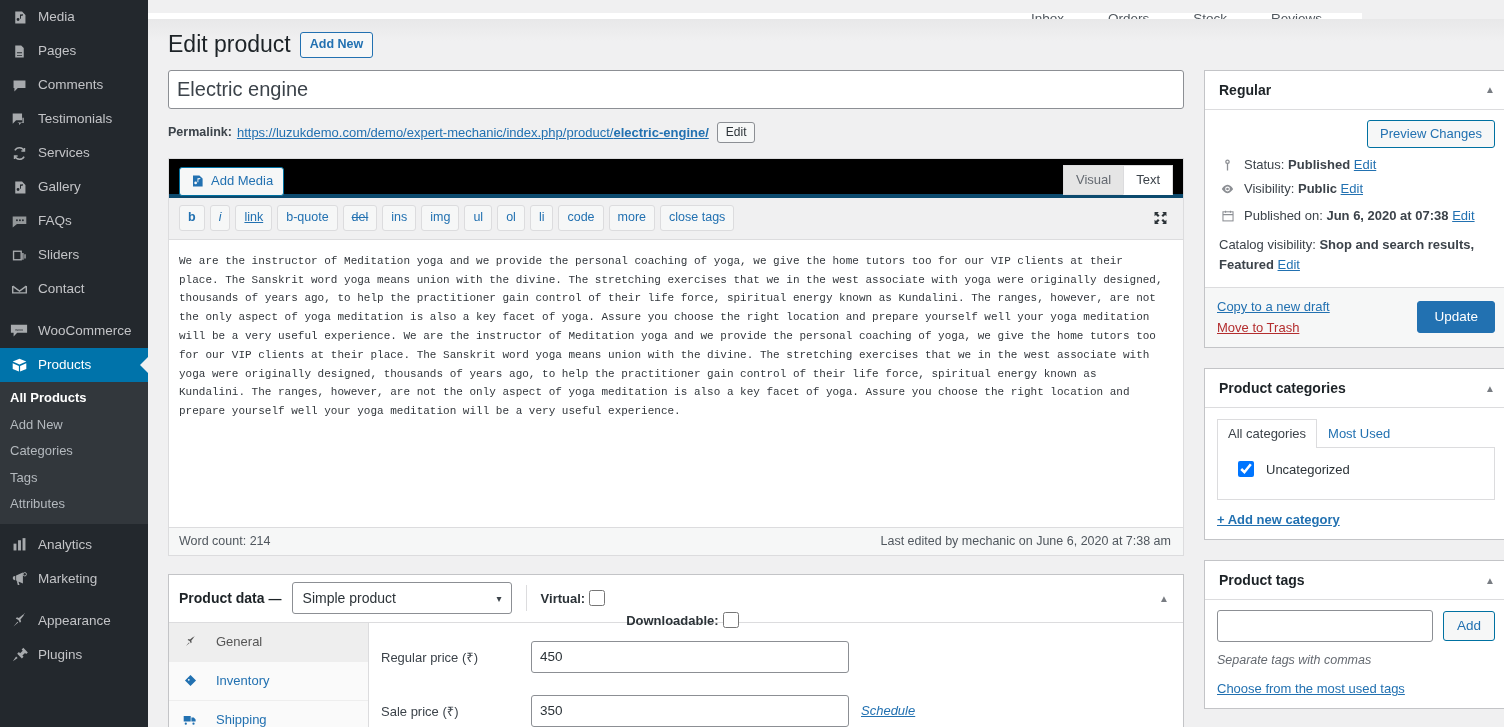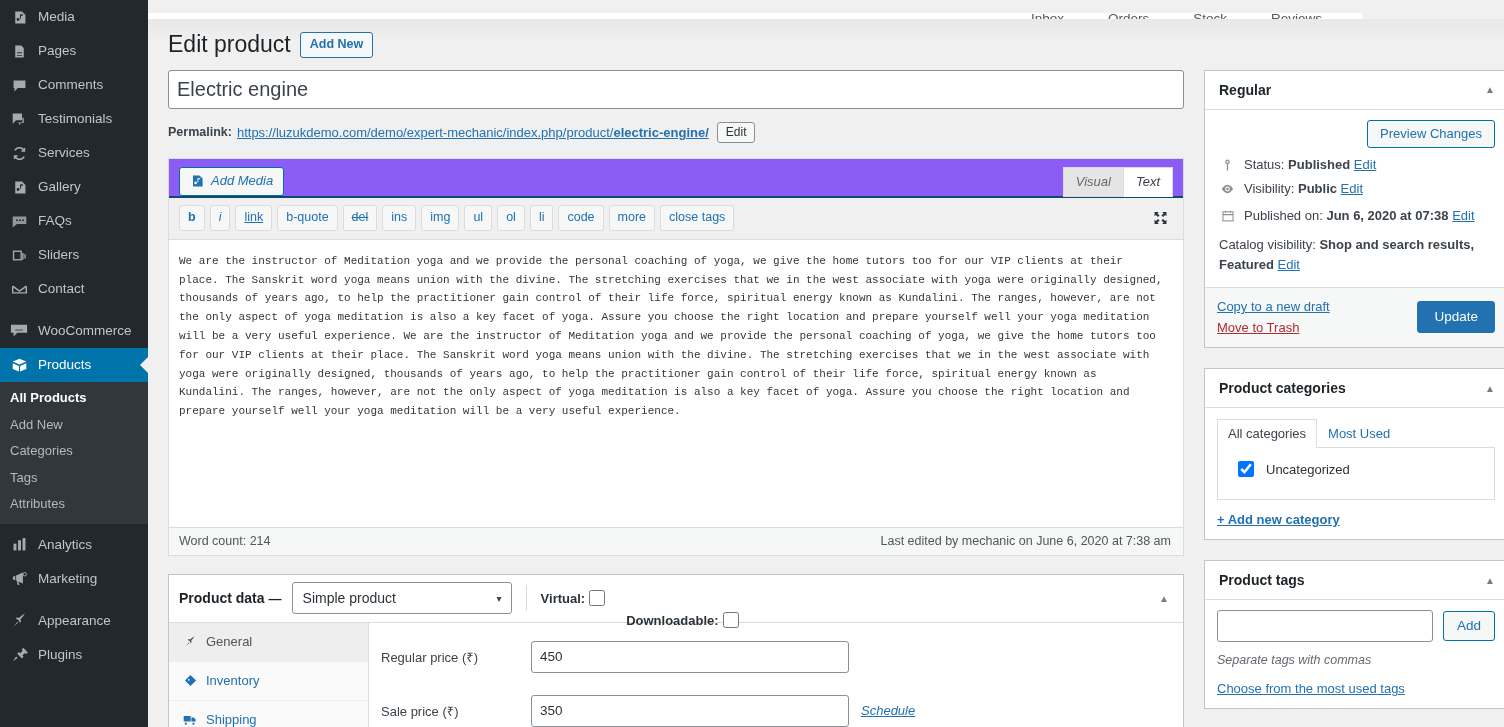--- a/index.html
+++ b/index.html
@@ -90,22 +90,22 @@
   #permalink-row a.pl-link b { font-weight:700; }
   #edit-slug-btn {
     margin-left:8px; font-size:12px; padding:2px 8px 3px;
     border:1px solid #8c8f94; border-radius:3px; background:#f6f7f7;
     color:#2c3338; cursor:pointer;
   }
 
   
   #postdivrich { margin-top:15px; border:1px solid #dcdcde; background:#fff; }
   #ed-toolbar-top {
-    background:#8b5cf6; border-bottom:2px solid #0c4a6e;
-    padding:8px 10px 0 10px; height:39px; position:relative;font-style:italic;
+    background:#000000; border-bottom:4px solid #0c4a6e;
+    padding:8px 10px 0 10px; height:39px; position:relative;
   }
   #add-media-btn {
     display:inline-flex; align-items:center; gap:6px;
     border:1px solid #0071a1; border-radius:3px; background:#f6f7f7;
     color:#2271b1; font-size:13px; font-weight:400;
     padding:5px 10px 6px 9px; cursor:pointer; line-height:1;
   }
   #editor-tabs { position:absolute; right:10px; bottom:-1px; display:flex; }
   .ed-tab {
     font-size:13px; color:#646970; padding:6px 12px 7px;
@@ -167,21 +167,21 @@
     pointer-events:none; color:#3c434a; font-size:10px;
   }
   .pd-divider { width:1px; height:26px; background:#dcdcde; margin:0 14px; }
   .pd-check { display:inline-flex; align-items:center; font-size:13px; font-weight:700; color:#2c3338; }
   .pd-check input { margin-left:4px; width:16px; height:16px; }
   #pd-collapse { position:absolute; right:14px; top:50%; transform:translateY(-50%); color:#787c82; font-size:10px; cursor:pointer; }
 
   #pd-body { display:flex; }
   #pd-tabs { width:200px; flex:0 0 200px; border-right:1px solid #dcdcde; background:#fafafa; }
   .pd-tab {
-    display:flex; align-items:center; gap:9px;
+    display:flex; align-items:center; gap:19px;
     padding:11px 10px 12px 14px; font-size:13px; color:#2271b1;
     border-bottom:1px solid #eee; cursor:pointer;
   }
   .pd-tab.active { background:#eee; color:#555; }
   .pd-tab .t-ico { width:14px; display:flex; justify-content:center; }
   #pd-panel { flex:1; padding:18px 12px 12px 12px; }
   .field-row { display:flex; align-items:center; margin-bottom:22px; }
   .field-row label { width:150px; flex:0 0 150px; font-size:13px; color:#3c434a; }
   .field-row input[type=text] {
     width:318px; height:32px; border:1px solid #8c8f94; border-radius:3px;

